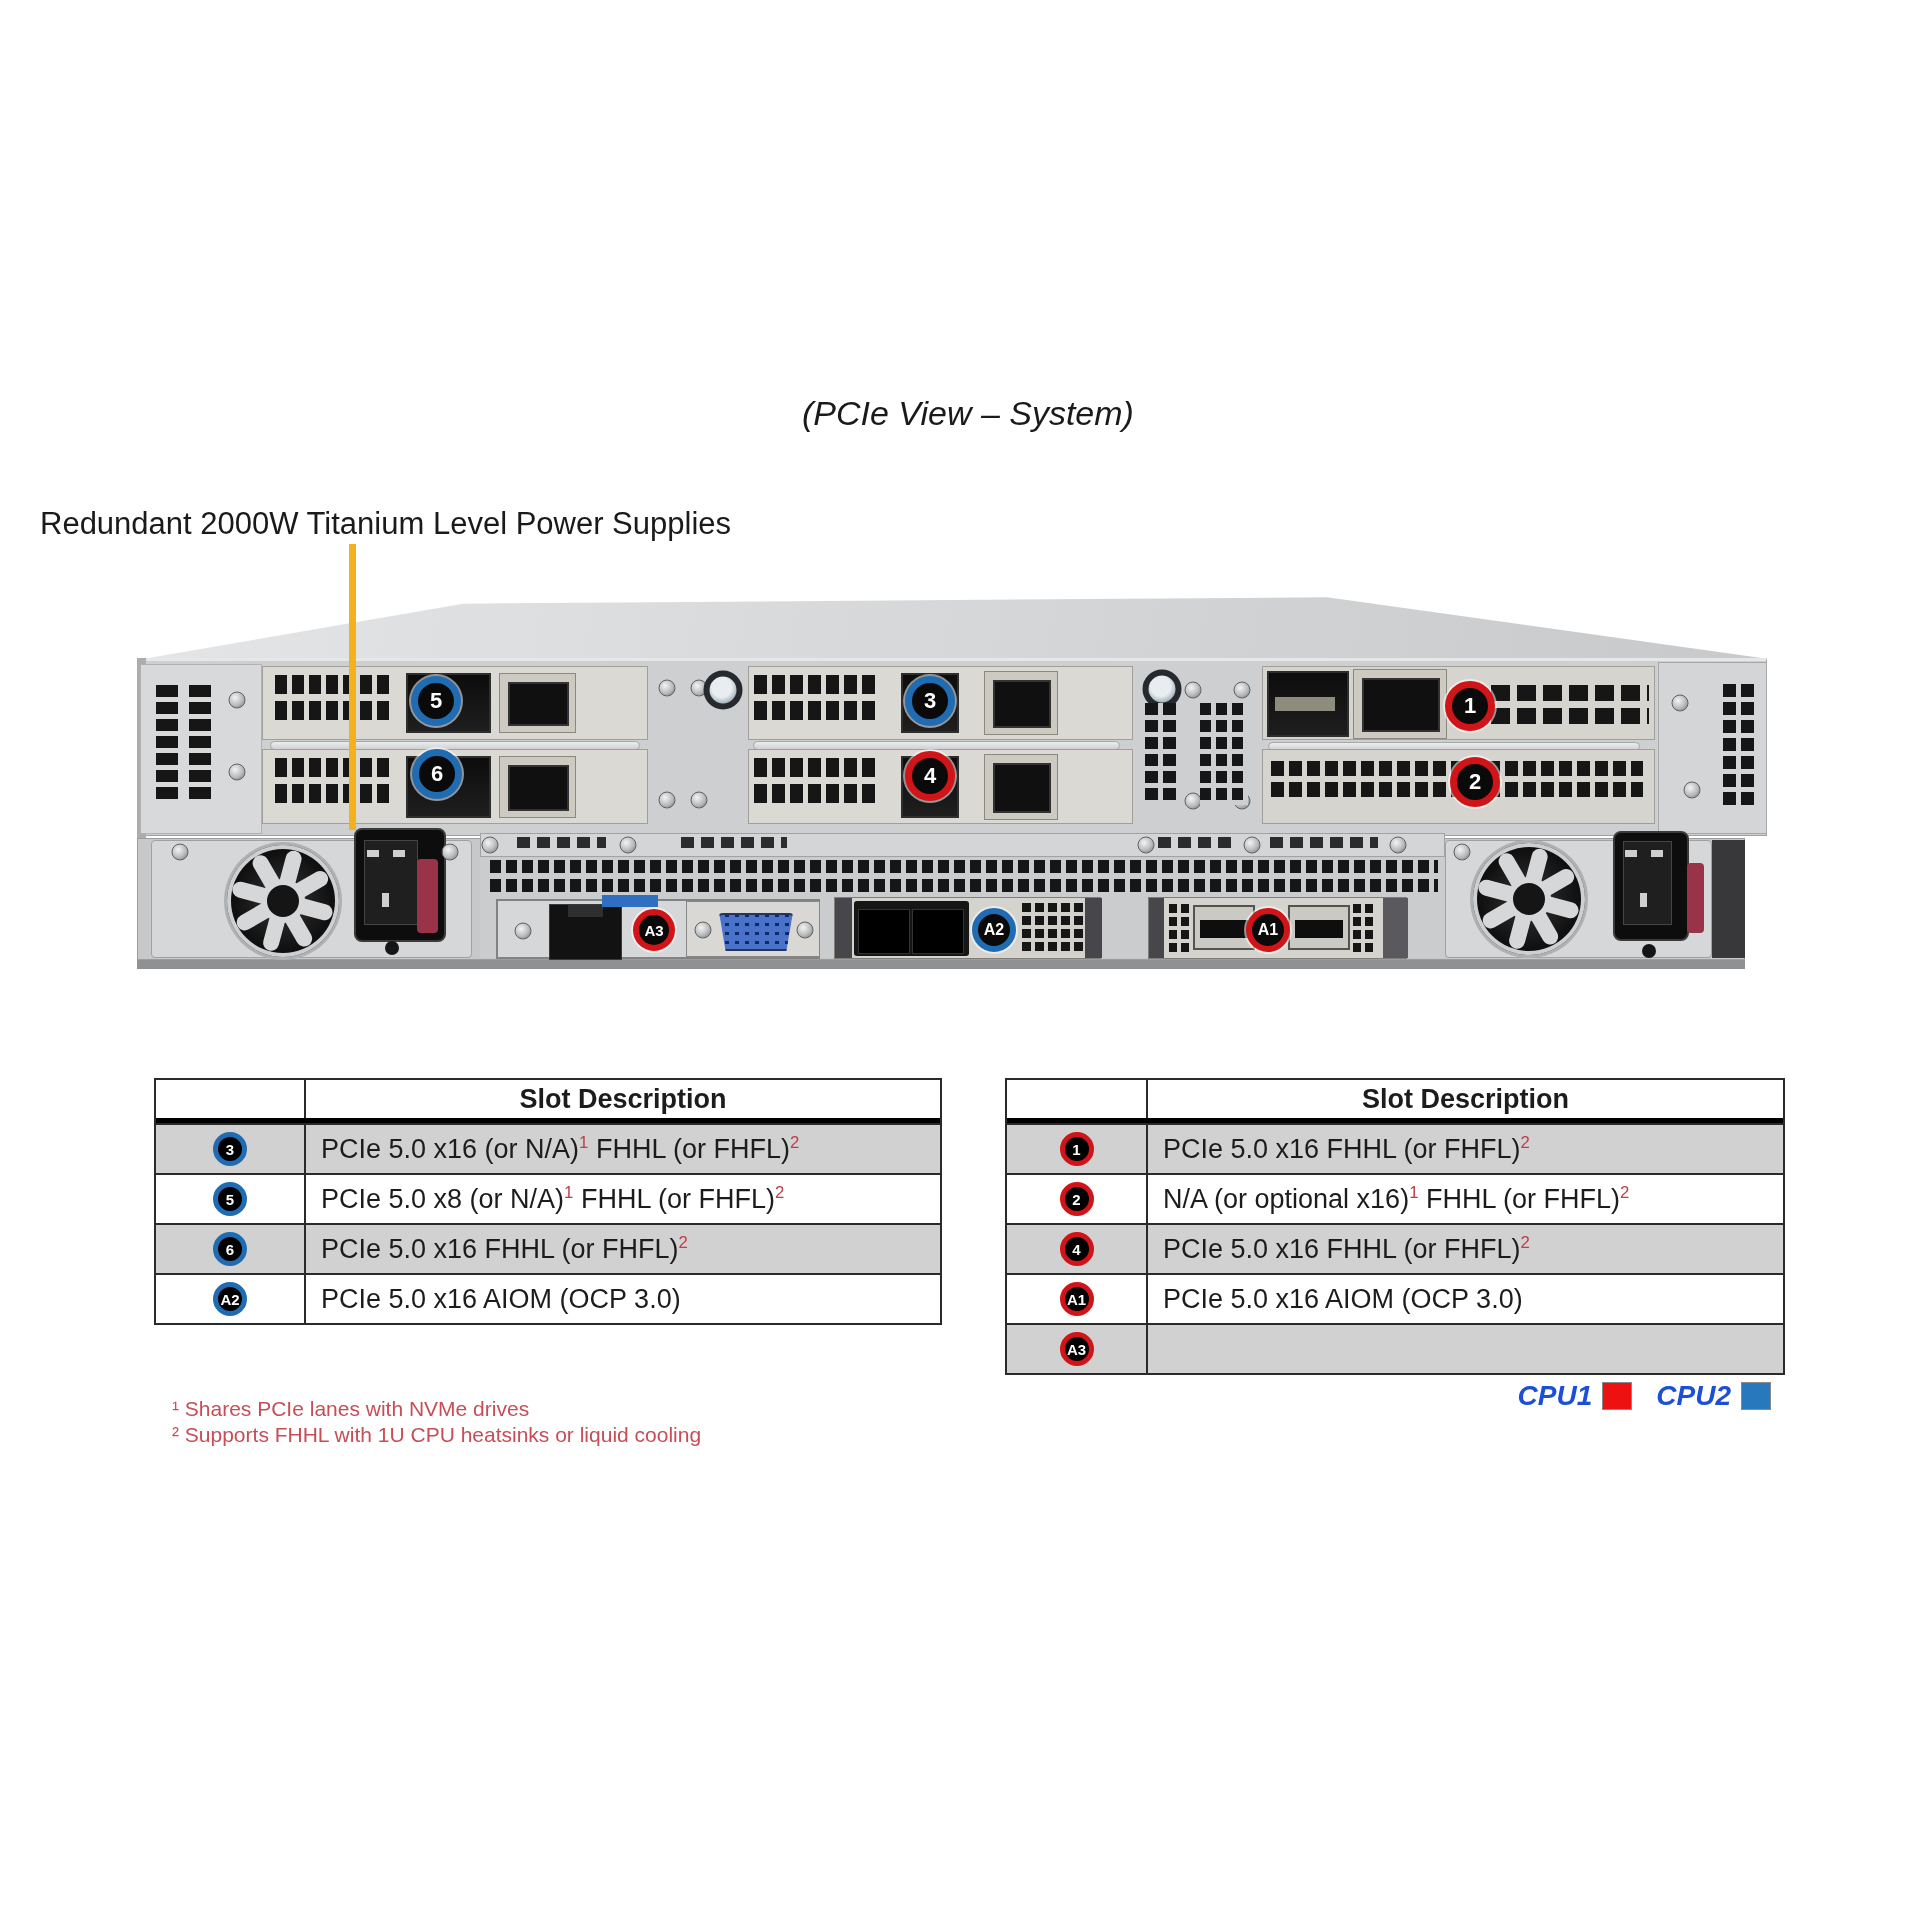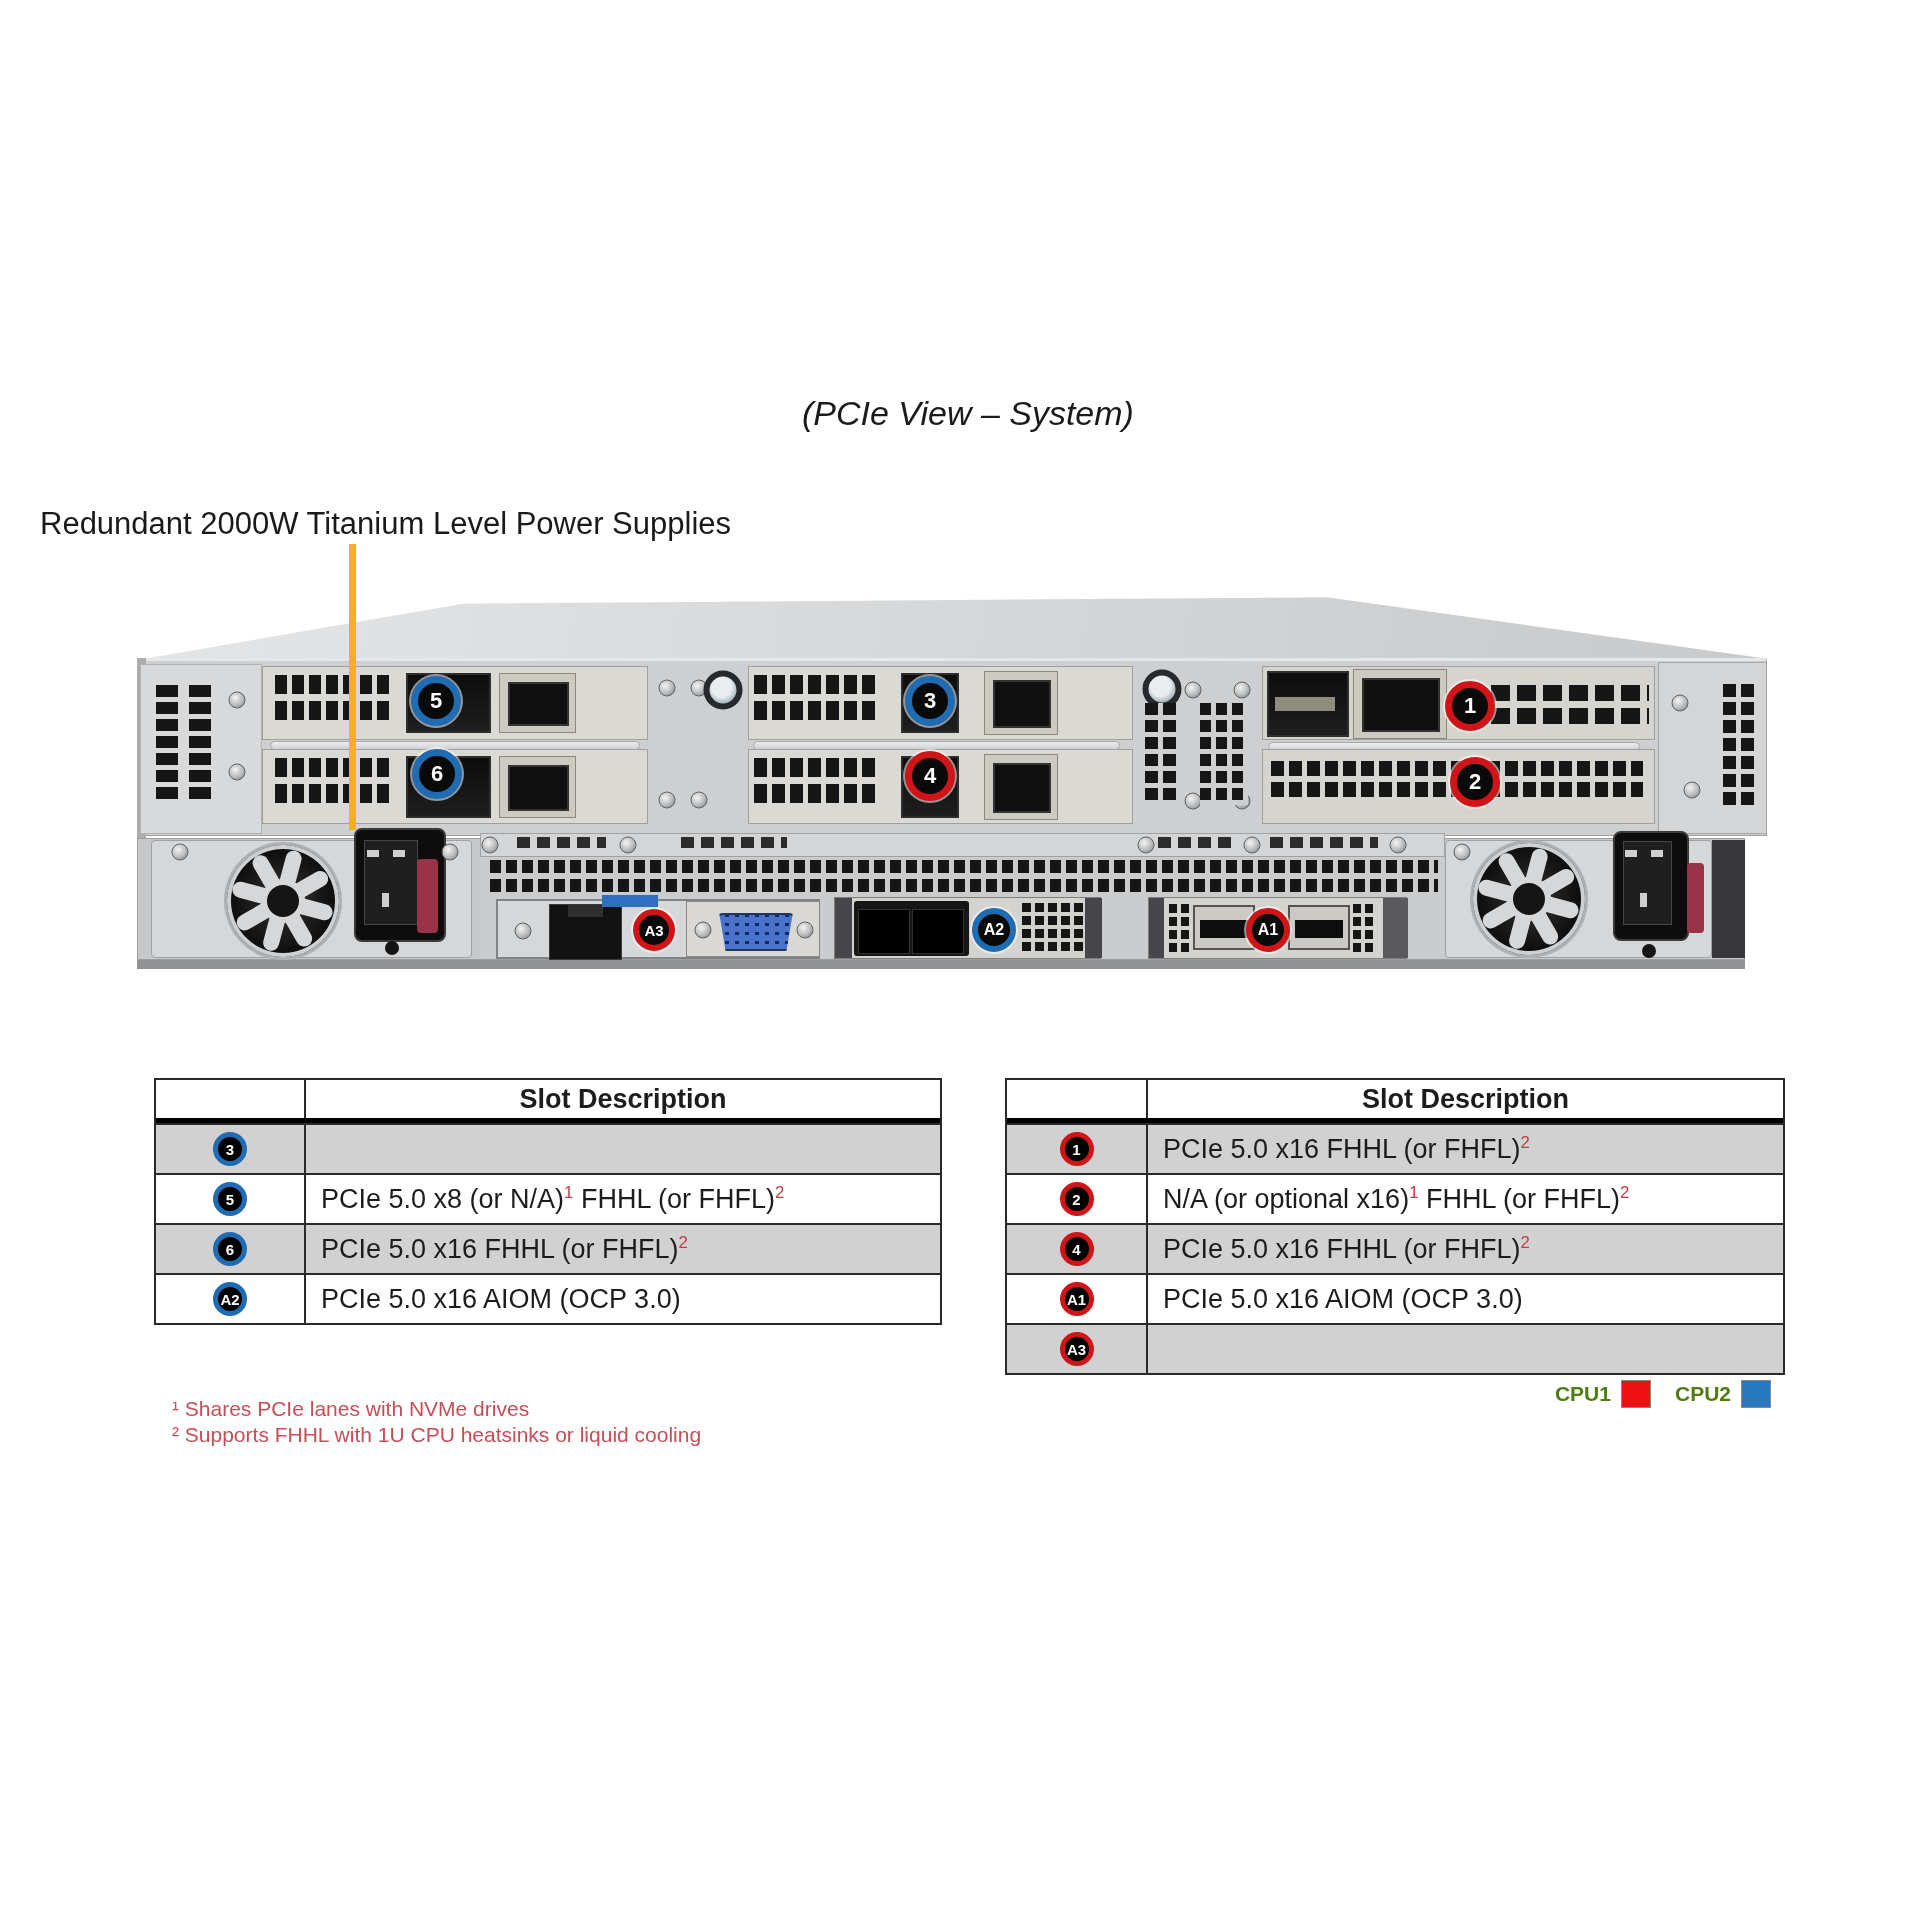--- a/index.html
+++ b/index.html
@@ -46,21 +46,21 @@
   .t-row.gray{background:#d1d1d1;}
   .t-bcell{display:flex;align-items:center;justify-content:center;border-right:2px solid #2a2a2a;box-sizing:border-box;}
   .t-dcell{flex:1;display:flex;align-items:center;padding-left:15px;font-size:27px;color:#1c1c1c;white-space:nowrap;}
   .t-dcell sup,.footnote sup{color:#c13c46;}
   .t-dcell sup{font-size:62%;}
   .t-hlabel{flex:1;display:flex;align-items:center;justify-content:center;font-weight:bold;font-size:27px;}
   .tbadge{display:inline-flex;align-items:center;justify-content:center;width:24px;height:24px;
     border-radius:50%;background:#000;color:#fff;font-size:15px;font-weight:bold;border:5px solid;}
   
   .legend{position:absolute;display:flex;justify-content:flex-end;align-items:center;gap:10px;}
-  .legend .lg-label{font-size:21px;font-weight:bold;color:#4d7c0f;}
+  .legend .lg-label{font-size:28px;font-weight:bold;color:#1d4ed8;font-style:italic;}
   .legend .swatch{width:30px;height:28px;border:1px solid #8a8a8a;box-sizing:border-box;margin-right:14px;}
 </style>
 </head>
 <body>
 
 <div id="canvas">
 
   <div class="title" style="left:802px;top:394px;width:314px;text-align:center;">(PCIe View – System)</div>
   <div class="psu-label" style="left:40px;top:506px;">Redundant 2000W Titanium Level Power Supplies</div>
   <div class="abs" style="left:349px;top:544px;width:7px;height:286px;background:#f2b11d;z-index:25;"></div>
@@ -243,20 +243,23 @@
   <div class="slot-table" style="left:154px;top:1078px;width:788px;">
     <div class="t-head">
       <div class="t-bcell" style="width:150px;"></div>
       <div class="t-hlabel">Slot Description</div>
     </div>
     <div>
         <div class="t-row gray">
           <div class="t-bcell" style="width: 150px;">
             <span class="tbadge" style="border-color: rgb(31, 108, 178);">3</span>
           </div>
+          <div class="t-dcell">
+            <span>PCIe 5.0 x16 (or N/A)<sup>1</sup> FHHL (or FHFL)<sup>2</sup></span>
+          </div>
         </div>
         <div class="t-row">
           <div class="t-bcell" style="width: 150px;">
             <span class="tbadge" style="border-color: rgb(31, 108, 178);">5</span>
           </div>
           <div class="t-dcell">
             <span>PCIe 5.0 x8 (or N/A)<sup>1</sup> FHHL (or FHFL)<sup>2</sup></span>
           </div>
         </div>
         <div class="t-row gray">

